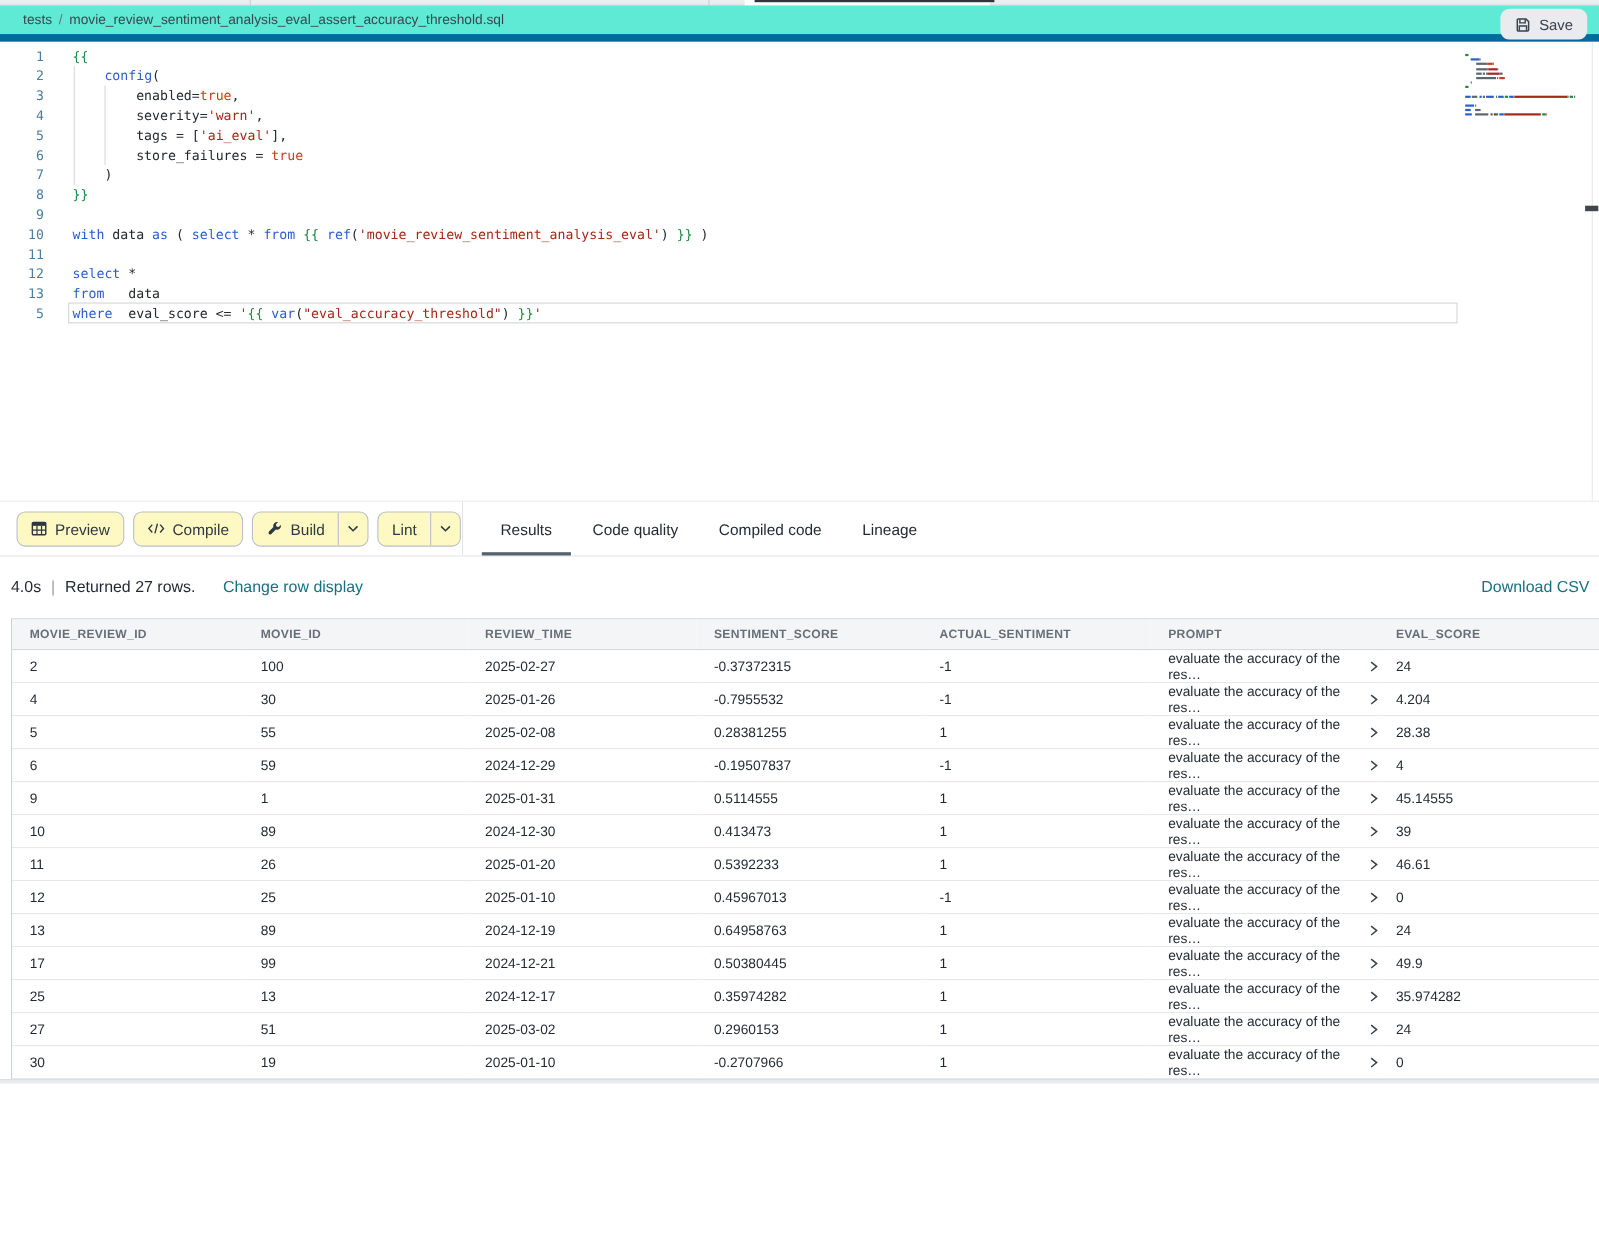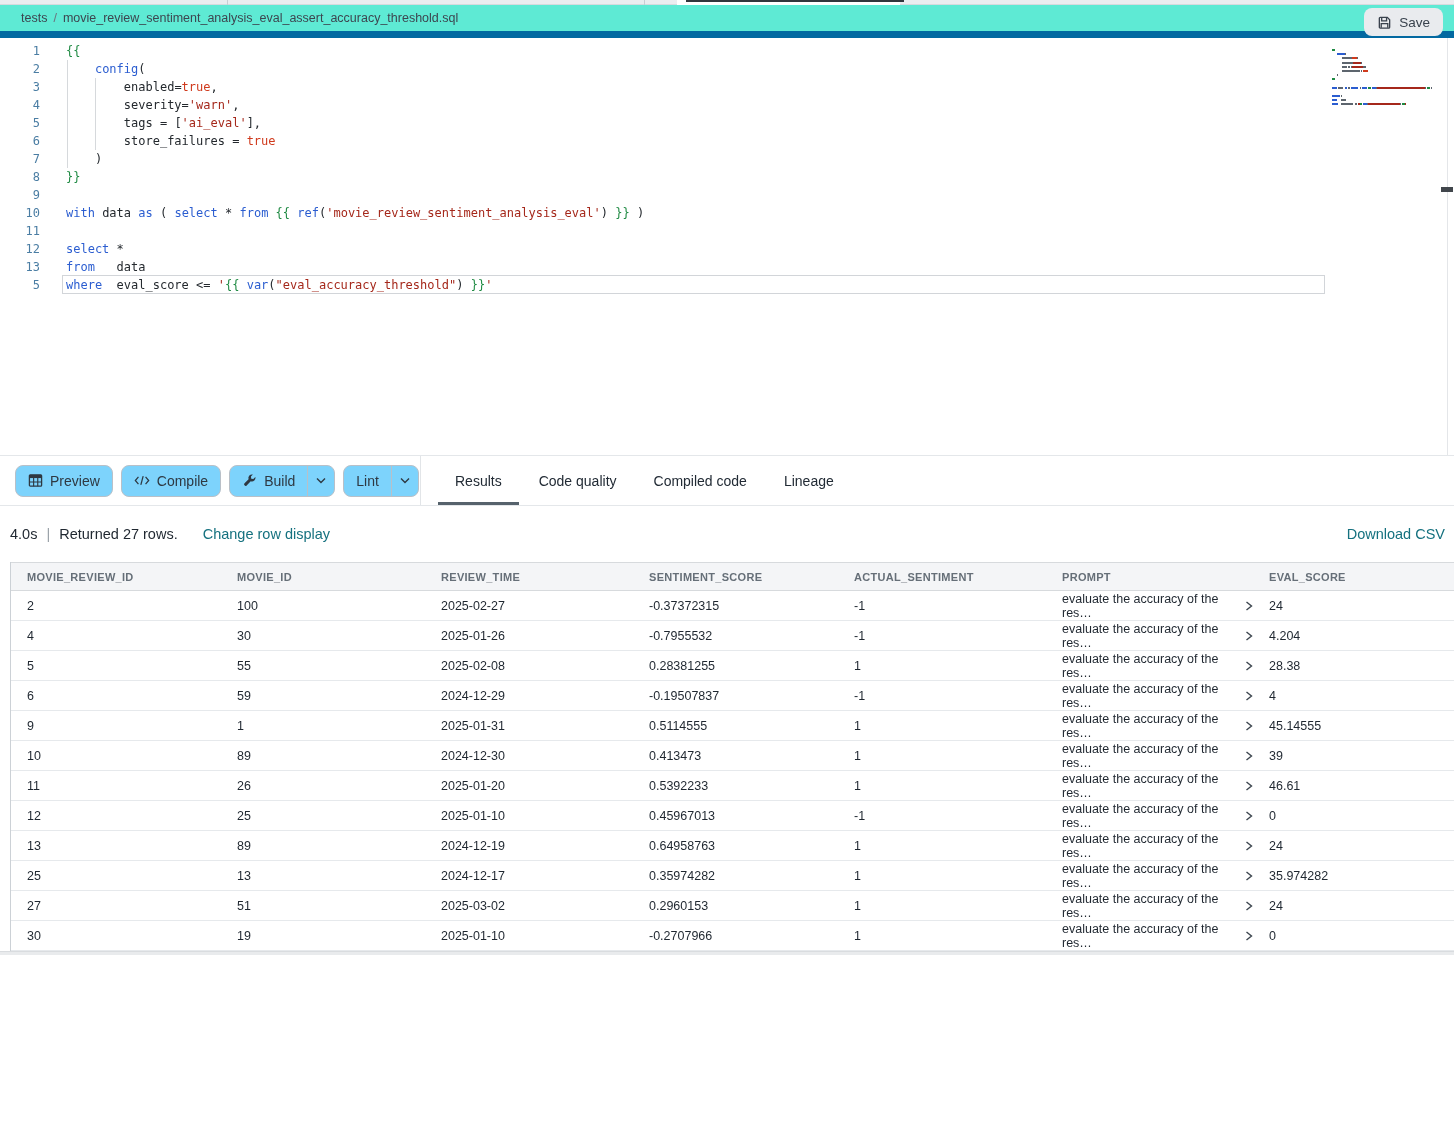--- a/index.html
+++ b/index.html
@@ -39,21 +39,21 @@
   .mini-line .tk-p { background:#5d656e; } .mini-line .tk-k { background:var(--c-k); }
   .mini-line .tk-s { background:var(--c-s); } .mini-line .tk-a { background:var(--c-a); }
   .mini-line .tk-j { background:var(--c-j); } .mini-line .tk-sp { background:transparent; }
   .scroll-ruler { position:absolute; right:6px; top:0; width:1px; height:417px; background:#e4e6e9; }
   .scroll-marker { position:absolute; right:1px; top:149px; width:12px; height:5px; background:#41464c; }
 
   
   .toolbar { height:51px; border-top:1px solid #e4e7ea; border-bottom:1px solid #e4e7ea;
     display:flex; align-items:stretch; }
   .toolbar-left { width:420px; flex:0 0 auto; display:flex; align-items:center; gap:8px; padding-left:15px; }
-  .btn { display:flex; align-items:flex-end; height:32px; background:#7dd3fc; border:1px solid #b9c0c8;
+  .btn { display:flex; align-items:flex-end; height:32px; background:#fef9c3; border:1px solid #b9c0c8;
     border-radius:8px; font-size:14px; color:#2e3842; font-family:inherit; cursor:pointer; overflow:hidden; }
   .btn .main { display:flex; align-items:center; gap:7px; padding:0 12px; height:100%; }
   .btn .caret { display:flex; align-items:center; justify-content:center; width:27px; height:100%;
     border-left:1px solid #b9c0c8; }
   .tabs-area { flex:1; border-left:1px solid #e2e5e8; display:flex; align-items:center; gap:37px;
     padding-left:34px; position:relative; }
   .tab { position:relative; font-size:14px; color:#222b35; height:100%; display:flex; align-items:center; cursor:pointer; }
   .tab.active::after { content:""; position:absolute; left:-17px; right:-17px; bottom:0; height:3px;
     background:var(--tab-underline,#56626c); }
 
@@ -396,20 +396,38 @@
               <span>
   <svg width="8" height="10" viewBox="0 0 8 10" fill="none" stroke="#3c454e" stroke-width="1.4">
     <polyline points="1.5,1 6.5,5 1.5,9"></polyline>
   </svg>
 </span>
             </span>
           </td>
           <td>24</td>
         </tr>
         <tr>
+          <td>17</td>
+          <td>99</td>
+          <td>2024-12-21</td>
+          <td>0.50380445</td>
+          <td>1</td>
+          <td>
+            <span class="prompt-cell-inner">
+              <span>evaluate the accuracy of the res…</span>
+              <span>
+  <svg width="8" height="10" viewBox="0 0 8 10" fill="none" stroke="#3c454e" stroke-width="1.4">
+    <polyline points="1.5,1 6.5,5 1.5,9"></polyline>
+  </svg>
+</span>
+            </span>
+          </td>
+          <td>49.9</td>
+        </tr>
+        <tr>
           <td>25</td>
           <td>13</td>
           <td>2024-12-17</td>
           <td>0.35974282</td>
           <td>1</td>
           <td>
             <span class="prompt-cell-inner">
               <span>evaluate the accuracy of the res…</span>
               <span>
   <svg width="8" height="10" viewBox="0 0 8 10" fill="none" stroke="#3c454e" stroke-width="1.4">

